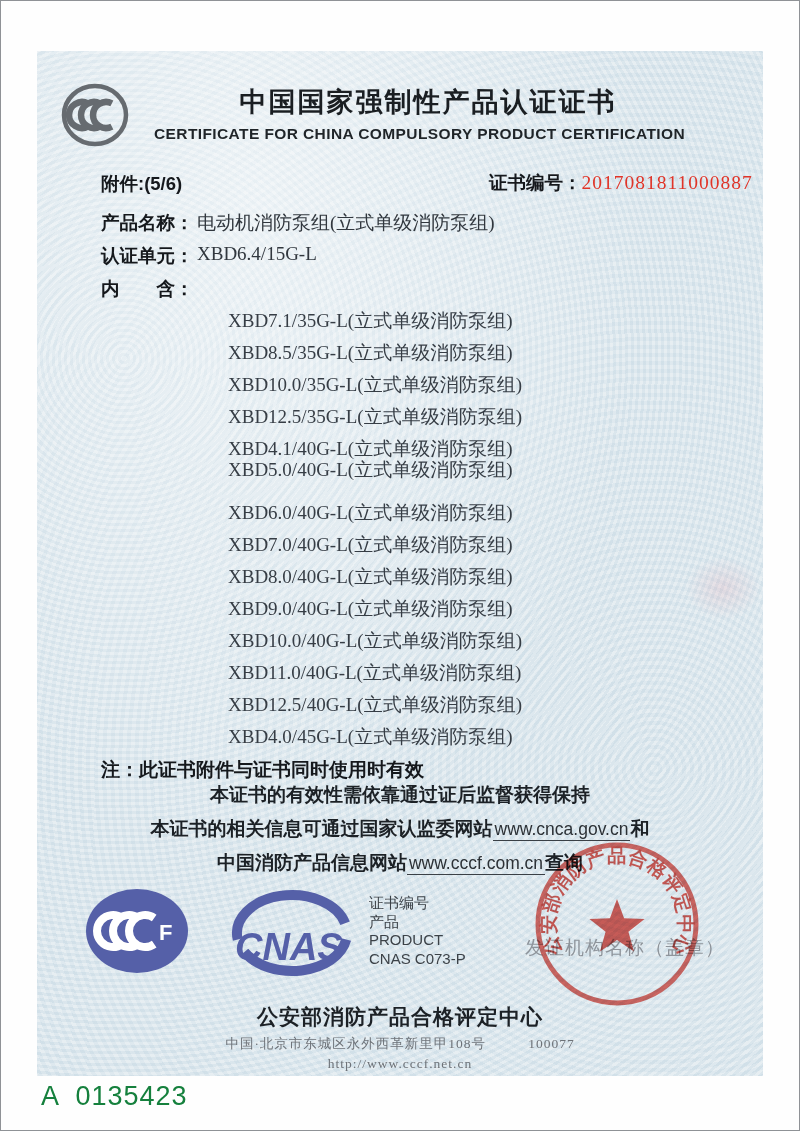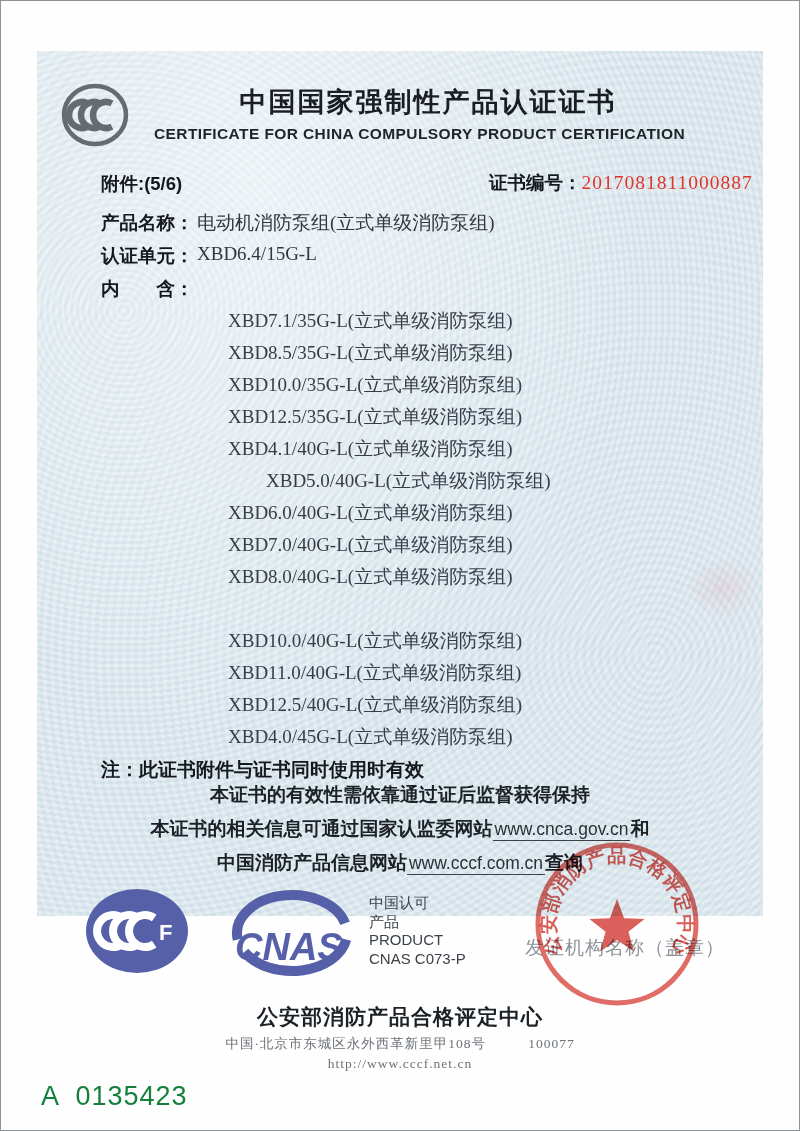--- a/index.html
+++ b/index.html
@@ -1,18 +1,18 @@
 <!DOCTYPE html>
 <html><head>
 <meta charset="utf-8">
 <style>
   html,body{margin:0;padding:0;}
   body{font-family:"Liberation Sans","DejaVu Sans",sans-serif;background:#ffffff;}
   .page{position:relative;width:800px;height:1131px;background:#fefefe;border:1px solid #8f9296;box-sizing:border-box;overflow:hidden;}
-  .paper{position:absolute;left:36px;top:50px;width:726px;height:865px;
+  .paper{position:absolute;left:36px;top:50px;width:726px;height:1025px;
     background-color:#dde8ee;
     background-image:
       radial-gradient(ellipse at 30% 15%, rgba(255,255,255,.5), rgba(255,255,255,0) 55%),
       repeating-radial-gradient(circle at 12% 30%, rgba(255,255,255,.16) 0 3px, rgba(168,196,214,.13) 3px 6px),
       repeating-radial-gradient(circle at 85% 70%, rgba(255,255,255,.14) 0 4px, rgba(168,196,214,.10) 4px 8px);
   }
   .abs{position:absolute;}
   .title{left:0;right:0;top:33px;padding-left:56px;text-align:center;
     font-size:27px;font-weight:bold;color:#1a1e22;letter-spacing:2px;}
   .subtitle{left:0;right:0;top:74px;padding-left:39px;text-align:center;
@@ -64,24 +64,25 @@
     <div class="abs lbl" style="left:64px;top:192px;">认证单元：</div>
     <div class="abs val" style="left:160px;top:192px;">XBD6.4/15G-L</div>
 
     <div class="abs lbl" style="left:64px;top:225px;">内　　含：</div>
 
     <div class="abs model-line" style="top:257px;">XBD7.1/35G-L(立式单级消防泵组)</div>
     <div class="abs model-line" style="top:289px;text-align:right;">XBD8.5/35G-L(立式单级消防泵组)</div>
     <div class="abs model-line" style="top:321px;">XBD10.0/35G-L(立式单级消防泵组)</div>
     <div class="abs model-line" style="top:353px;">XBD12.5/35G-L(立式单级消防泵组)</div>
     <div class="abs model-line" style="top:385px;">XBD4.1/40G-L(立式单级消防泵组)</div>
-    <div class="abs model-line" style="top:417px;margin-left:38px;">XBD5.0/40G-L(立式单级消防泵组)</div>
+    <div class="abs model-line" style="top:406px;">XBD5.0/40G-L(立式单级消防泵组)</div>
     <div class="abs model-line" style="top:449px;">XBD6.0/40G-L(立式单级消防泵组)</div>
     <div class="abs model-line" style="top:481px;">XBD7.0/40G-L(立式单级消防泵组)</div>
     <div class="abs model-line" style="top:513px;">XBD8.0/40G-L(立式单级消防泵组)</div>
+    <div class="abs model-line" style="top:545px;">XBD9.0/40G-L(立式单级消防泵组)</div>
     <div class="abs model-line" style="top:577px;">XBD10.0/40G-L(立式单级消防泵组)</div>
     <div class="abs model-line" style="top:609px;">XBD11.0/40G-L(立式单级消防泵组)</div>
     <div class="abs model-line" style="top:641px;">XBD12.5/40G-L(立式单级消防泵组)</div>
     <div class="abs model-line" style="top:673px;">XBD4.0/45G-L(立式单级消防泵组)</div>
 
     <div class="abs note">注：此证书附件与证书同时使用时有效</div>
 
     <div class="abs stmt" style="top:731px;">本证书的有效性需依靠通过证后监督获得保持</div>
     <div class="abs stmt" style="top:765px;">
       <span>本证书的相关信息可通过国家认监委网站</span><span class="url">www.cnca.gov.cn</span><span>和</span>
@@ -100,21 +101,21 @@
       <text x="76" y="54" font-size="22" font-weight="bold" fill="#ffffff" font-family="Liberation Sans, sans-serif">F</text>
     </svg>
 
     <svg class="abs" style="left:186px;top:833px;" width="142" height="104" viewBox="0 0 142 104">
       <path d="M 14.8,55.6 A 55,38 0 0 1 122.1,39.2" fill="none" stroke="#5560a8" stroke-width="10"></path>
       <path d="M 123.2,55.6 A 55,38 0 0 1 21.4,68.0" fill="none" stroke="#5560a8" stroke-width="10"></path>
       <text x="12" y="76" font-size="38" font-weight="bold" font-style="italic" fill="#5560a8" font-family="Liberation Sans, sans-serif">CNAS</text>
     </svg>
 
     <div class="abs accr">
-      <div>中国认可</div>
+      <div>证书编号</div>
       <div>产品</div>
       <div>PRODUCT</div>
       <div>CNAS C073-P</div>
     </div>
 
     <div class="abs caption">发证机构名称（盖章）</div>
     <svg class="abs stamp" width="176" height="176" viewBox="0 0 176 176">
       <circle cx="88" cy="88" r="79" fill="none" stroke="rgba(214,62,54,0.85)" stroke-width="5"></circle>
       <defs>
         <path id="ringPath" d="M 34.3,119 A 62,62 0 1 1 141.7,119" fill="none"></path>

